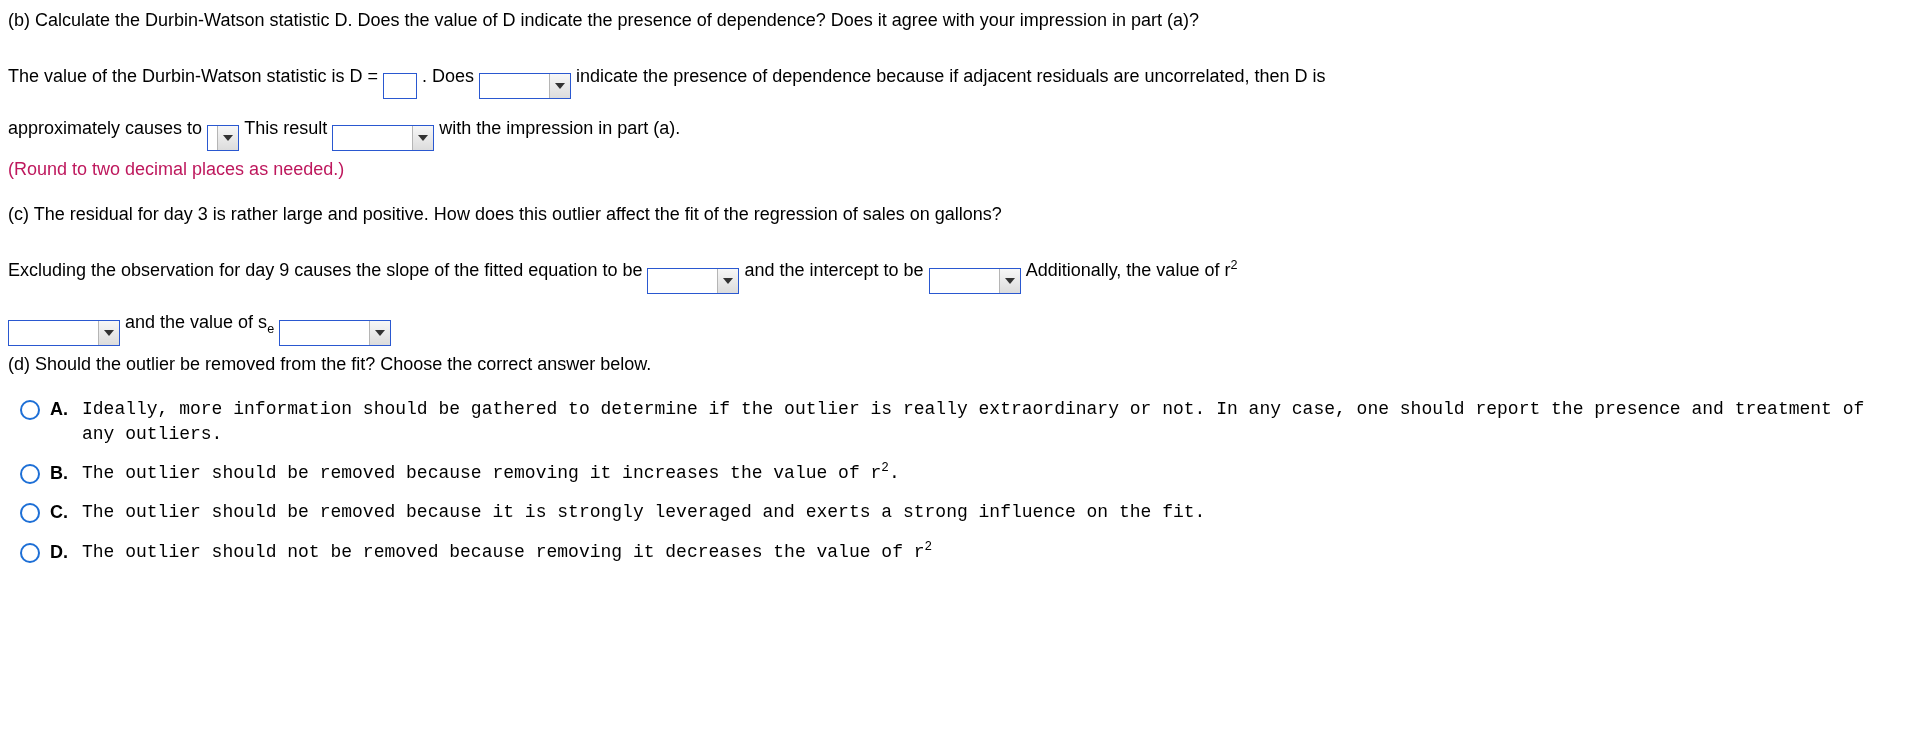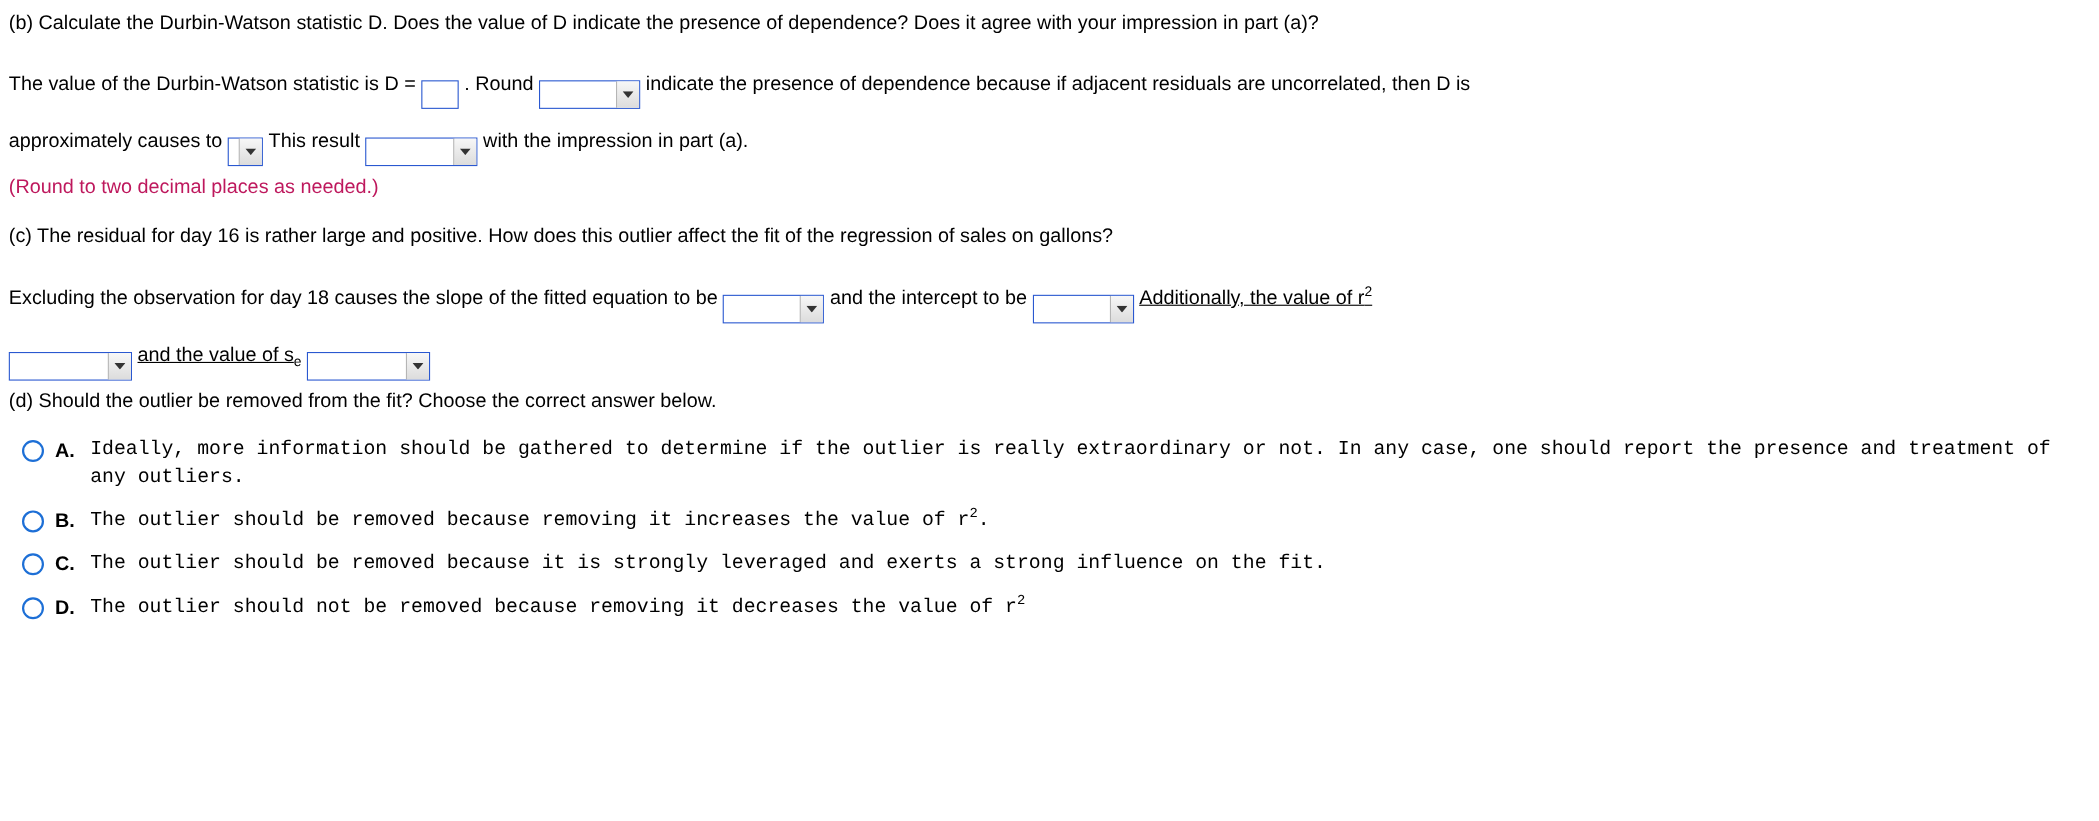--- a/index.html
+++ b/index.html
@@ -86,31 +86,31 @@
     flex: 0 0 auto;
     margin-top: 0;
     width: 22px;
   }
   .opt-text {
     flex: 1;
     font-family: Liberation Mono, monospace;
   }
   sup { font-size: 0.7em; vertical-align: super; line-height: 0;}
   sub { font-size: 0.7em; vertical-align: sub; line-height: 0;}
-  .nowrap { white-space: nowrap; text-decoration: underline; }
+  .nowrap { white-space: nowrap; }
 </style>
 </head>
 <body>
 
 <div class="para">(b) Calculate the Durbin-Watson statistic D. Does the value of D indicate the presence of dependence? Does it agree with your impression in part (a)?</div>
 
 <div class="flow">
   <span>The value of the Durbin-Watson statistic is D =</span>
   <input class="text-input" style="">
-  <span>. Round</span>
+  <span>. Does</span>
   <span class="dropdown w-wide">
     <span class="arrow">
         <svg viewBox="0 0 10 6">
           <polygon points="0,0 10,0 5,6" fill="#333"></polygon>
         </svg>
       </span>
   </span>
   <span>indicate the presence of dependence because if adjacent residuals are uncorrelated, then D is</span>
 </div>
 <div class="flow">
@@ -127,24 +127,24 @@
     <span class="arrow">
         <svg viewBox="0 0 10 6">
           <polygon points="0,0 10,0 5,6" fill="#333"></polygon>
         </svg>
       </span>
   </span>
   <span>with the impression in part (a).</span>
 </div>
 <div class="instruction">(Round to two decimal places as needed.)</div>
 
-<div class="para">(c) The residual for day 16 is rather large and positive. How does this outlier affect the fit of the regression of sales on gallons?</div>
+<div class="para">(c) The residual for day 3 is rather large and positive. How does this outlier affect the fit of the regression of sales on gallons?</div>
 
 <div class="flow">
-  <span>Excluding the observation for day 18 causes the slope of the fitted equation to be</span>
+  <span>Excluding the observation for day 9 causes the slope of the fitted equation to be</span>
   <span class="dropdown w-wide">
     <span class="arrow">
         <svg viewBox="0 0 10 6">
           <polygon points="0,0 10,0 5,6" fill="#333"></polygon>
         </svg>
       </span>
   </span>
   <span>and the intercept to be</span>
   <span class="dropdown w-wide">
     <span class="arrow">

